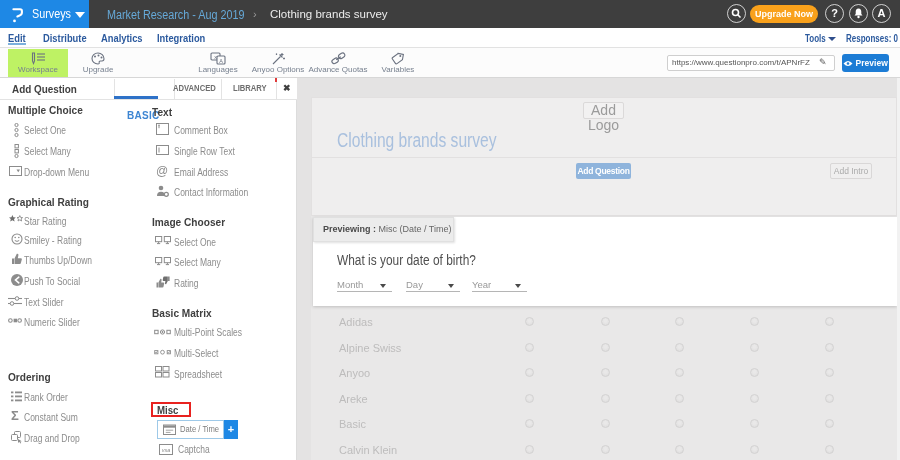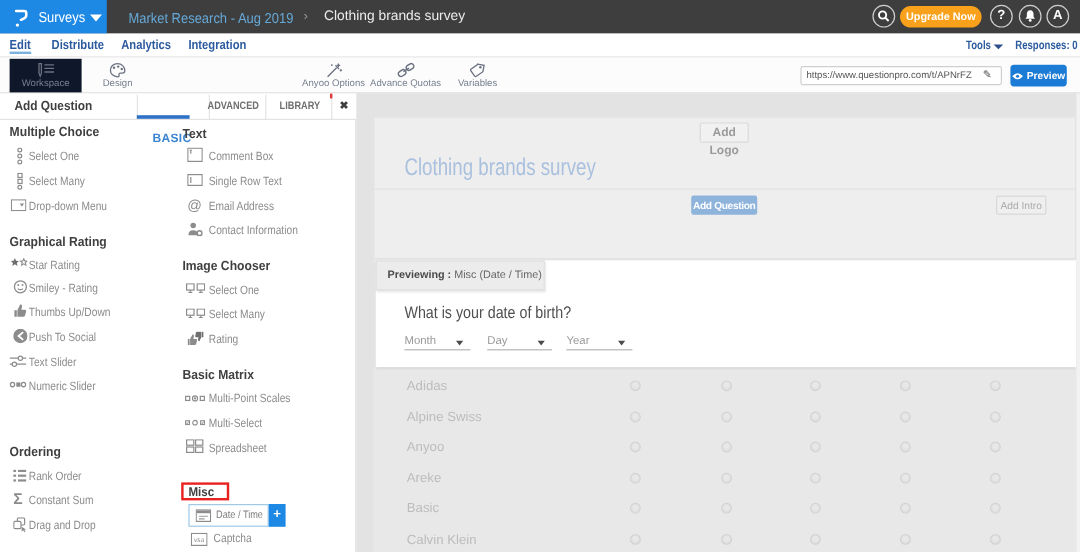--- a/index.html
+++ b/index.html
@@ -25,21 +25,21 @@
 #tabbar { left:0; top:28px; width:900px; height:20px; background:#fff; border-bottom:1px solid #e2e2e2; }
 .tab { top:32px; font-size:11px; font-weight:bold; color:#2c5a9e; transform:scaleX(0.85); transform-origin:0 0; white-space:nowrap; }
 #editline { left:8px; top:43px; width:18px; height:2px; background:#7cb0dd; }
 .tright { top:33px; font-size:10px; font-weight:bold; color:#2c5a9e; transform:scaleX(0.8); transform-origin:0 0; white-space:nowrap; }
 .tcar { left:828px; top:37px; width:0; height:0; border-left:4px solid transparent; border-right:4px solid transparent; border-top:4px solid #2f4e8c; }
 
 
 #toolbar { left:0; top:48px; width:900px; height:30px; background:#fcfcfc; border-bottom:1px solid #d7d7d7; }
 .titem { top:49px; height:28px; text-align:center; color:#77808f; }
 .titem .lbl { position:absolute; bottom:3px; width:100%; font-size:8px; color:#77808f; white-space:nowrap; }
-#t-workspace { background:#0f172a; }
+#t-workspace { background:#bef264; }
 #urlbox { left:667px; top:55px; width:168px; height:16px; background:#fff; border:1px solid #cfcfcf; border-radius:2px; font-size:8px; color:#555; line-height:14px; padding-left:4px; padding-right:13px; overflow:hidden; white-space:nowrap; }
 #urlpen { left:819px; top:57px; font-size:9px; color:#555; }
 #prevbtn { left:842px; top:54px; width:47px; height:18px; background:#1c7cd5; border-radius:3px; color:#fff; font-size:8.5px; font-weight:bold; text-align:center; line-height:18px; white-space:nowrap; }
 
 
 #panel { left:0; top:78px; width:297px; height:382px; background:#fff; border-right:1px solid #dcdcdc; }
 #phead { left:0; top:78px; width:297px; height:22px; background:#fff; border-bottom:1px solid #e3e3e3; }
 #phead .title { position:absolute; left:12px; top:5px; font-size:11px; font-weight:bold; color:#3f3f3f; transform:scaleX(0.9); transform-origin:0 0; white-space:nowrap; }
 .ptab { top:83px; font-size:9px; color:#6e6e6e; font-weight:bold; transform:scaleX(0.85); transform-origin:0 50%; white-space:nowrap; }
 .pv { top:79px; width:1px; height:21px; background:#e3e3e3; }
@@ -53,21 +53,21 @@
 
 #redbox { left:151px; top:402px; width:40px; height:15px; border:2.5px solid #e8221f; background:#fff; }
 #miscT { left:157px; top:404px; font-size:10.5px; font-weight:bold; color:#3f3f3f; transform:scaleX(0.92); transform-origin:0 0; }
 #dtbox { left:157px; top:420px; width:67px; height:19px; background:#fff; border:1px solid #9ec9e8; }
 #dtplus { left:224px; top:420px; width:14px; height:19px; background:#1e88e5; color:#fff; font-size:11px; font-weight:bold; text-align:center; line-height:19px; }
 
 
 #mainbg { left:297px; top:78px; width:603px; height:382px; background:#e4e3e3; }
 #pagecard { left:311px; top:97px; width:586px; height:119px; background:#efeeee; border:1px solid #e2e0e0; }
 #matrixbg { left:311px; top:216px; width:586px; height:244px; background:#e9e8e8; }
-#addlogo { left:583px; top:102px; width:41px; height:17px; background:#f2f1f1; border:1px solid #dbd9d9; border-radius:2px; color:#9b9b9b; font-size:10px; text-align:center; line-height:15px;font-weight:bold; }
+#addlogo { left:583px; top:102px; width:41px; height:17px; background:#f2f1f1; border:1px solid #dbd9d9; border-radius:2px; color:#9b9b9b; font-size:14px; text-align:center; line-height:15px; }
 #stitle { left:337px; top:129px; font-size:20px; color:#a9c0de; transform:scaleX(0.78); transform-origin:0 0; white-space:nowrap; }
 #carddiv { left:312px; top:157px; width:584px; height:1px; background:#e2e0e0; }
 #addq { left:576px; top:163px; width:55px; height:16px; background:#8fb4dc; border-radius:2px; color:#fff; font-size:8.5px; font-weight:bold; text-align:center; line-height:16px; white-space:nowrap; letter-spacing:-0.3px; }
 #addintro { left:830px; top:163px; width:42px; height:16px; background:#f0efef; border:1px solid #d9d7d7; border-radius:2px; color:#ababab; font-size:8.5px; text-align:center; line-height:14px; }
 
 #prevcard { left:313px; top:217px; width:584px; height:89px; background:#fff; box-shadow:0 1px 3px rgba(0,0,0,0.18); }
 #prevtab { left:313px; top:217px; width:141px; height:25px; background:#ececec; border:1px solid #e0e0e0; box-shadow:1px 1px 2px rgba(0,0,0,0.12); font-size:9px; color:#666; line-height:23px; padding-left:9px; white-space:nowrap; overflow:hidden; }
 #prevtab b { color:#4a4a4a; }
 #question { left:337px; top:252px; font-size:14px; color:#4f4f4f; transform:scaleX(0.85); transform-origin:0 0; white-space:nowrap; }
 .dd { top:279px; height:13px; border-bottom:1px solid #b5b5b5; font-size:9.5px; color:#999; }
@@ -131,21 +131,30 @@
       </svg>
     <div class="lbl">Workspace</div>
   </div>
   <div class="abs titem" style="left:68px; width:60px;">
     <svg width="14" height="13" viewBox="0 0 14 13">
         <path d="M7 1 C3.5 1 1 3.5 1 6.5 C1 9.5 3.5 12 7 12 C8 12 8.5 11.3 8.2 10.4 C8 9.6 8.5 9 9.4 9 L11 9 C12.3 9 13 8.2 13 6.8 C13 3.6 10.3 1 7 1 Z" fill="none" stroke="#6b7280" stroke-width="1.1"></path>
         <circle cx="4" cy="4.5" r="1" fill="#6b7280"></circle>
         <circle cx="7.5" cy="3.5" r="1" fill="#6b7280"></circle>
         <circle cx="10.5" cy="5.5" r="1" fill="#6b7280"></circle>
       </svg>
-    <div class="lbl">Design</div>
+    <div class="lbl">Upgrade</div>
+  </div>
+  <div class="abs titem" style="left:188px; width:60px;">
+    <svg width="16" height="13" viewBox="0 0 16 13">
+        <rect x="1" y="1" width="9" height="7" rx="1" fill="none" stroke="#6b7280" stroke-width="1.1"></rect>
+        <rect x="7" y="4" width="8" height="8" rx="1" fill="#fcfcfc" stroke="#6b7280" stroke-width="1.1"></rect>
+        <text x="5.5" y="6.6" font-size="5.5" fill="#6b7280" text-anchor="middle" font-family="Liberation Sans">x</text>
+        <text x="11" y="10.7" font-size="5.5" fill="#6b7280" text-anchor="middle" font-family="Liberation Sans">A</text>
+      </svg>
+    <div class="lbl">Languages</div>
   </div>
   <div class="abs titem" style="left:248px; width:60px;">
     <svg width="14" height="13" viewBox="0 0 14 13">
         <g stroke="#6b7280" stroke-width="1.1" fill="none">
           <path d="M9.5 4.5 L2 12"></path>
           <path d="M8.5 2.5 L11.5 5.5"></path>
           <path d="M11 1 L11 4 M9.5 2.5 L12.5 2.5"></path>
           <path d="M13 5.5 L13 7.5 M12 6.5 L14 6.5" stroke-width="0.9"></path>
           <path d="M5.5 1.5 L5.5 3 M4.8 2.2 L6.2 2.2" stroke-width="0.9"></path>
         </g>

